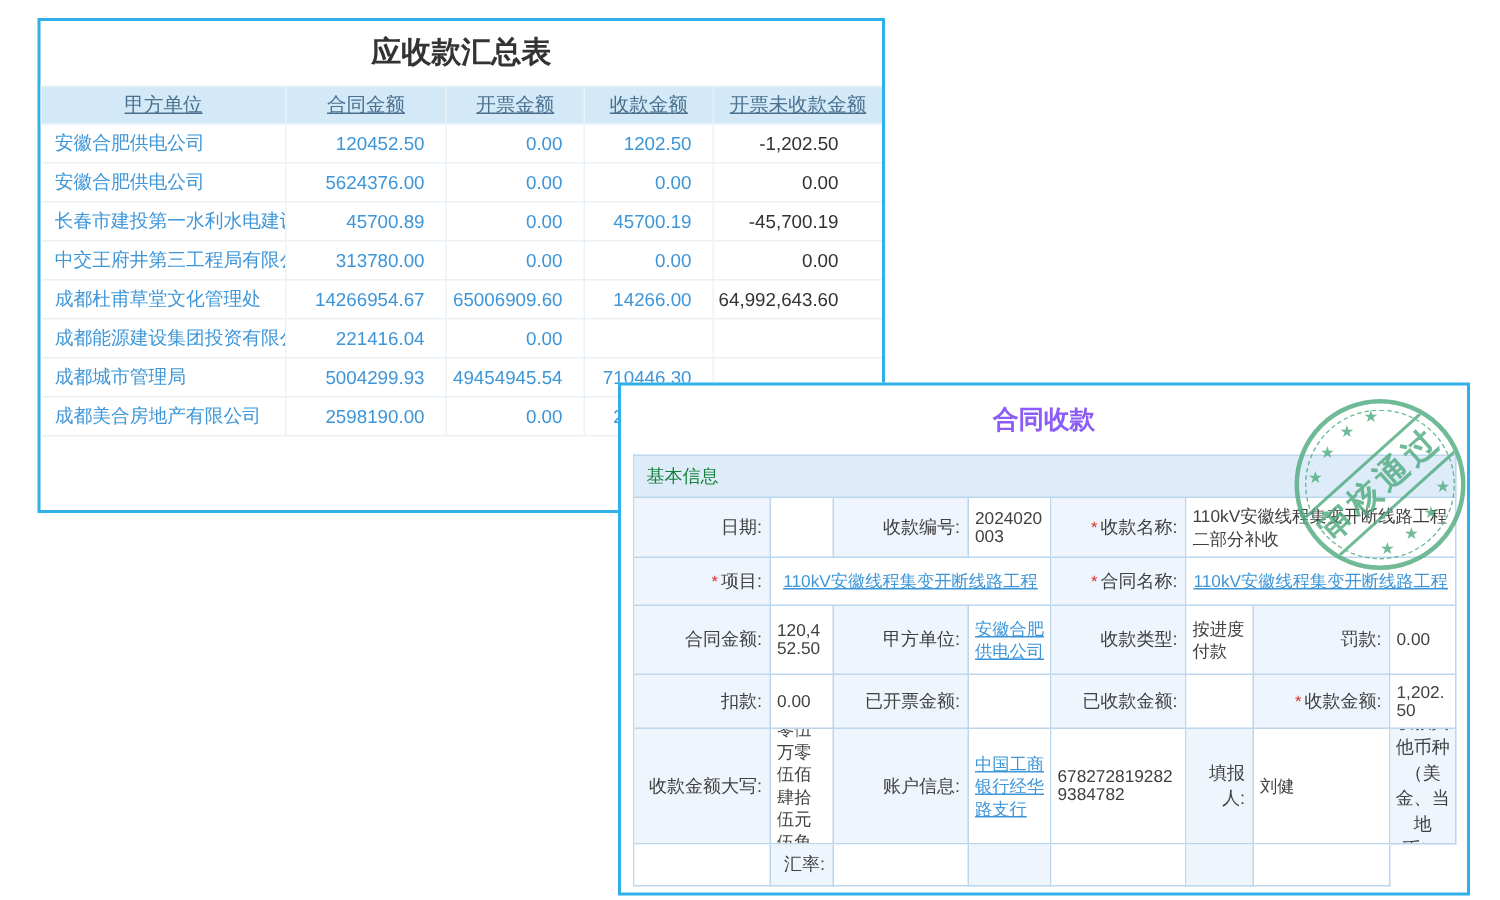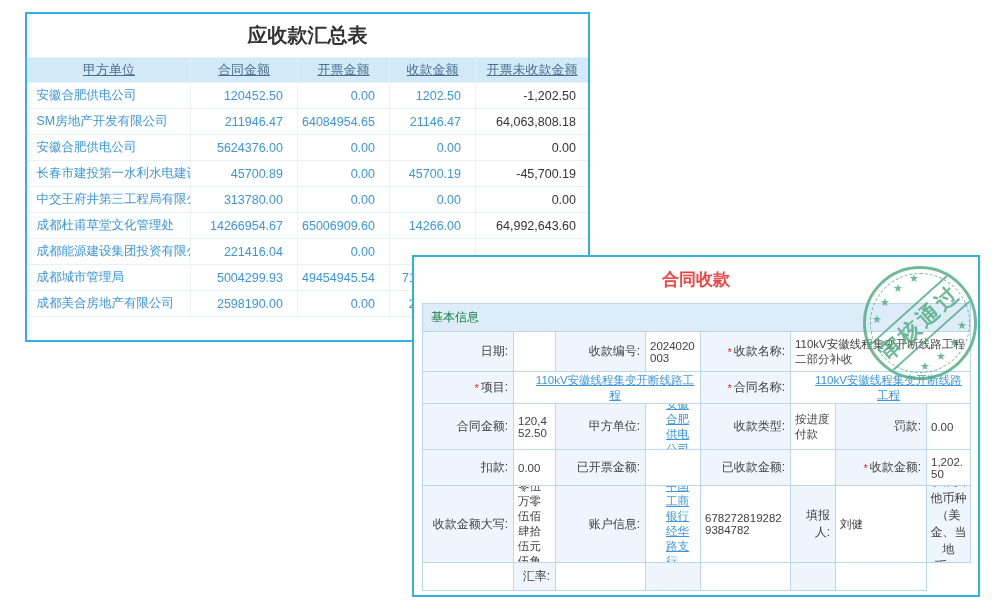--- a/index.html
+++ b/index.html
@@ -12,46 +12,46 @@
     background:#fff; border:2px solid #2fb0e8; z-index:1; overflow:hidden; }
   .panel1 .title { height:43px; line-height:43px; text-align:center;
     font-size:20px; font-weight:bold; color:#333; }
   table.sum { width:100%; border-collapse:collapse; table-layout:fixed; }
   table.sum th { background:#d3e9f7; color:#4a708f; font-weight:normal;
     font-size:13px; height:25px; text-align:center; border:1px solid #e7f1f8;text-decoration:underline; }
   table.sum td { height:26px; font-size:12.5px; border-bottom:1px solid #e9f1f7;
     border-right:1px solid #eef2f5; white-space:nowrap; overflow:hidden; }
   td.cname { color:#3e96d8; text-align:left; padding-left:9px; }
   td.num  { color:#3e96d8; text-align:right; padding-right:14px; }
-  td.numd { color:#333333; text-align:right; padding-right:12px; }
+  td.numd { color:#333333; text-align:right; padding-right:29px; }
   .c1{width:163px}.c2{width:107px}.c3{width:92px}.c4{width:86px}.c5{width:113px}
 
   
   .panel2 { position:absolute; left:412px; top:255px; width:568px; height:342px;
     background:#fff; border:2px solid #2fb0e8; z-index:10; overflow:hidden; }
   .panel2 .title { height:44px; line-height:46px; text-align:center;
-    font-size:17px; font-weight:bold; color:#ef4444; }
+    font-size:17px; font-weight:bold; color:#8b5cf6; }
   .form { position:absolute; left:8px; top:46px; width:549px;
     display:grid; grid-template-columns:91px 42px 90px 55px 90px 45px 91px 44px;
     grid-template-rows:28px 40px 32px 46px 36px 77px 28px;
     border-top:1px solid #bcd6ec; border-left:1px solid #bcd6ec;
     font-size:12px; color:#404040; }
   .cell { border-right:1px solid #bcd6ec; border-bottom:1px solid #bcd6ec;
     overflow:hidden; display:flex; align-items:center; }
   .lab { background:#eef5fc; justify-content:flex-end; text-align:right;
     padding:2px 5px; }
   .lab.ctr { justify-content:center; text-align:center; padding:2px 2px; }
   .val { background:#fff; justify-content:flex-start; text-align:left;
     padding:2px 4px; word-break:break-all; font-size:11.5px; }
   .val.ctr { justify-content:center; text-align:center; }
   .sect { grid-column:1 / span 8; background:#ddecf8; justify-content:flex-start;
     padding:2px 8px; color:#15803d; }
   .sp3 { grid-column:span 3; }
   .req { color:#e02a2a; margin-right:2px; font-size:11px; }
-  a.lnk, .lnk { color:#3e96d8; text-decoration:underline; cursor:pointer;margin-left:16px; }
+  a.lnk, .lnk { color:#3e96d8; text-decoration:underline; cursor:pointer; }
 
   
   .stamp { position:absolute; left:449px; top:9px; width:114px; height:114px;
     z-index:30; opacity:0.8; pointer-events:none; }
   .stamp .ring { position:absolute; inset:0; border:3px solid #4daa7d;
     border-radius:50%; overflow:hidden; }
   .stamp .dash { position:absolute; inset:4px; border:1px dashed #4daa7d;
     border-radius:50%; }
   .stamp .band { position:absolute; left:-30px; top:36px; width:168px; height:36px;
     border-top:2px solid #4daa7d; border-bottom:2px solid #4daa7d;
@@ -86,27 +86,20 @@
       </thead>
       <tbody>
         <tr>
           <td class="cname">安徽合肥供电公司</td>
           <td class="num">120452.50</td>
           <td class="num">0.00</td>
           <td class="num">1202.50</td>
           <td class="numd">-1,202.50</td>
         </tr>
         <tr>
-          <td class="cname">SM房地产开发有限公司</td>
-          <td class="num">211946.47</td>
-          <td class="num">64084954.65</td>
-          <td class="num">21146.47</td>
-          <td class="numd">64,063,808.18</td>
-        </tr>
-        <tr>
           <td class="cname">安徽合肥供电公司</td>
           <td class="num">5624376.00</td>
           <td class="num">0.00</td>
           <td class="num">0.00</td>
           <td class="numd">0.00</td>
         </tr>
         <tr>
           <td class="cname">长春市建投第一水利水电建设有</td>
           <td class="num">45700.89</td>
           <td class="num">0.00</td>

